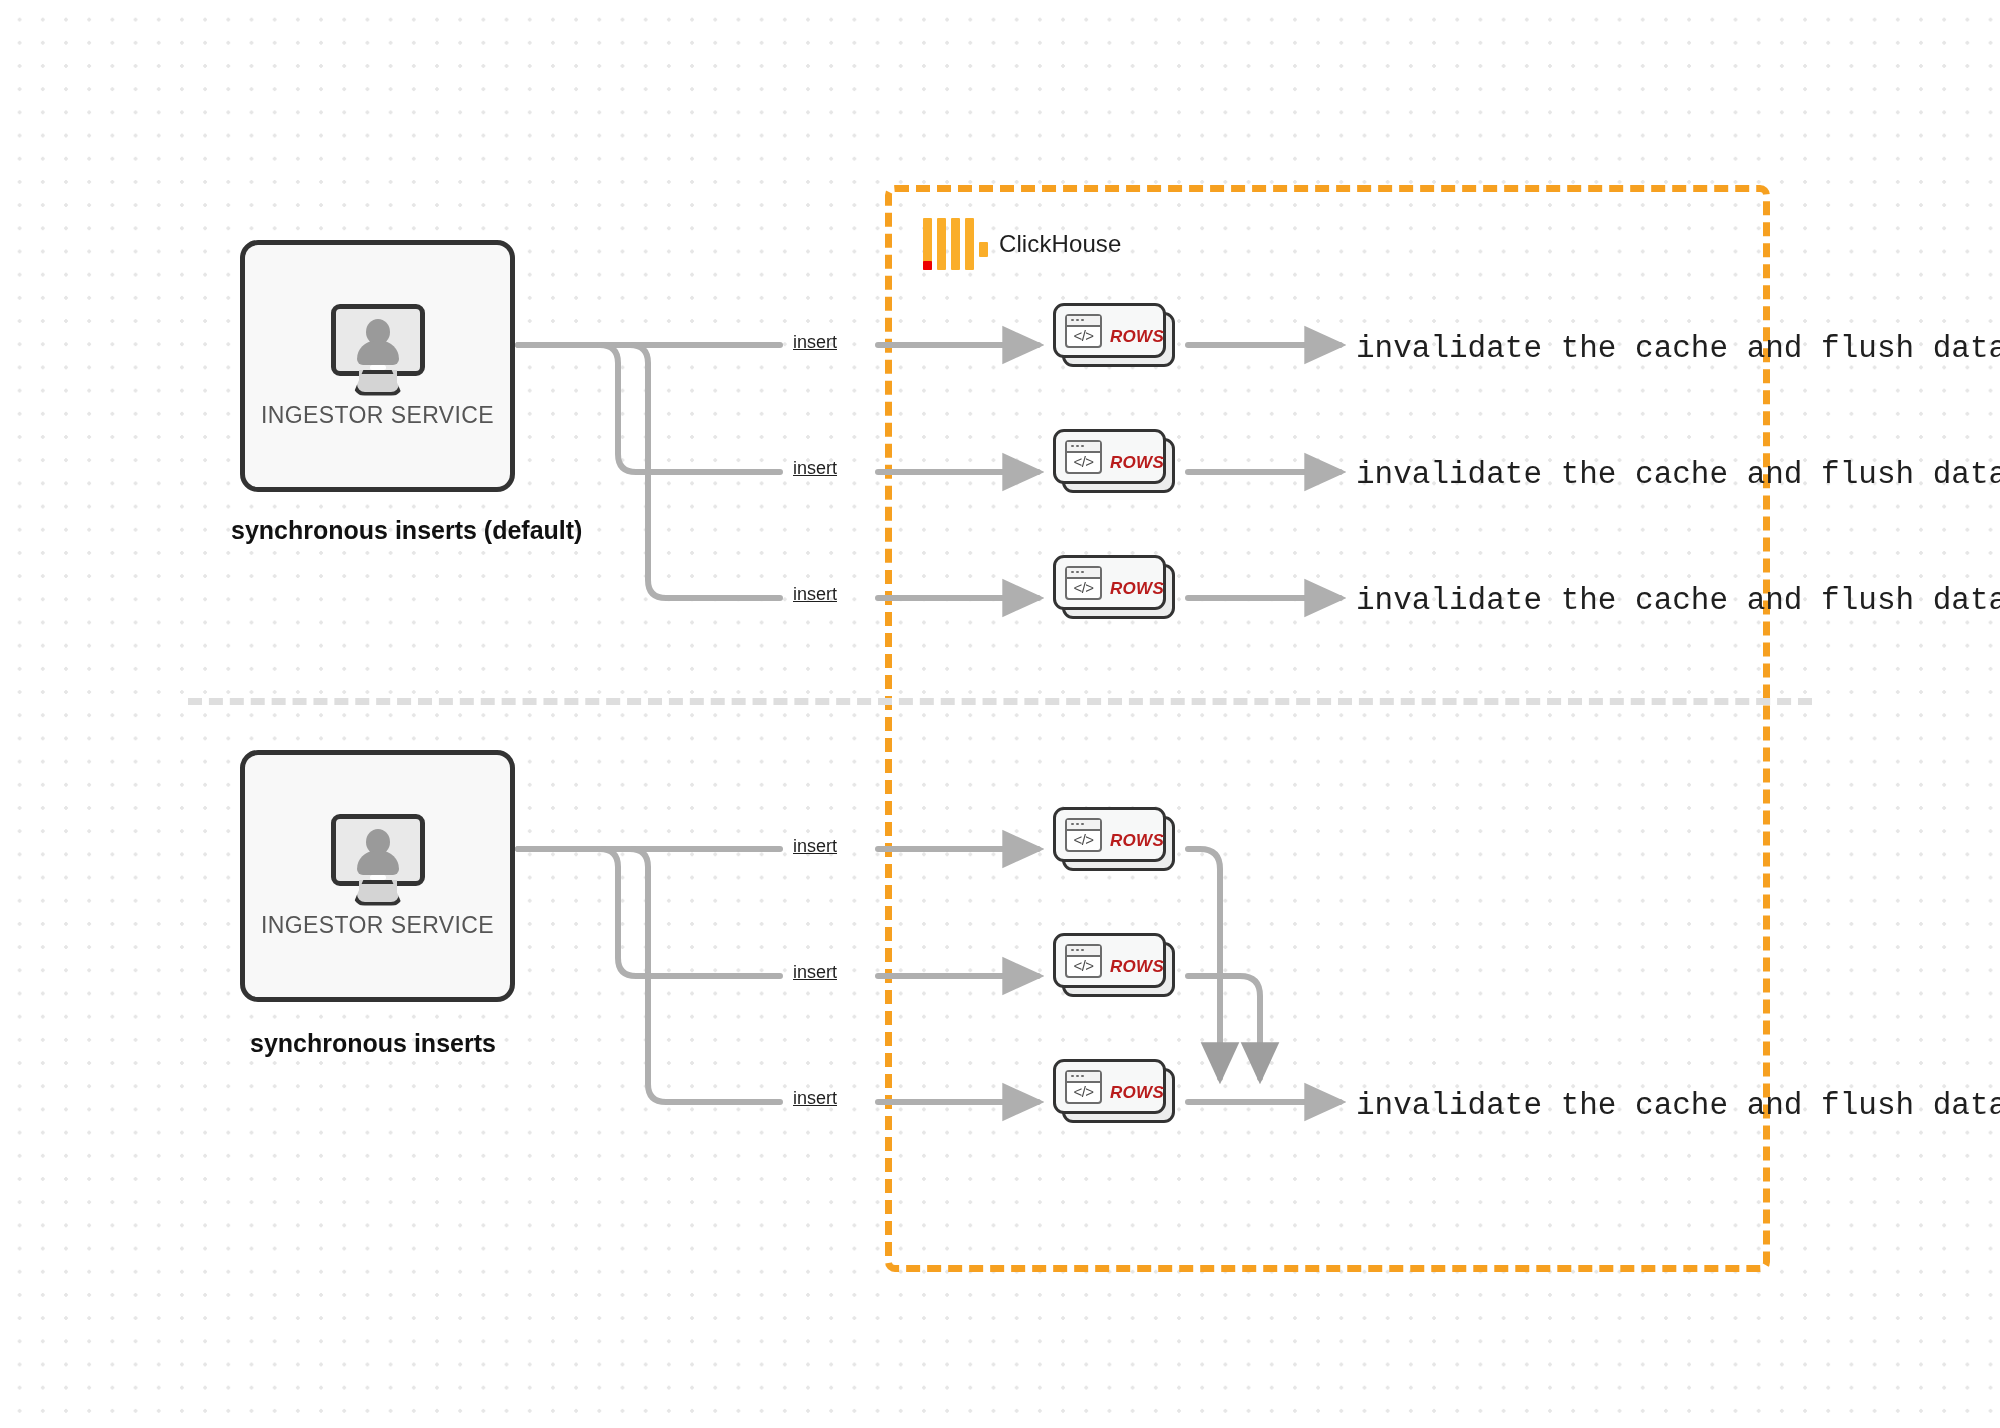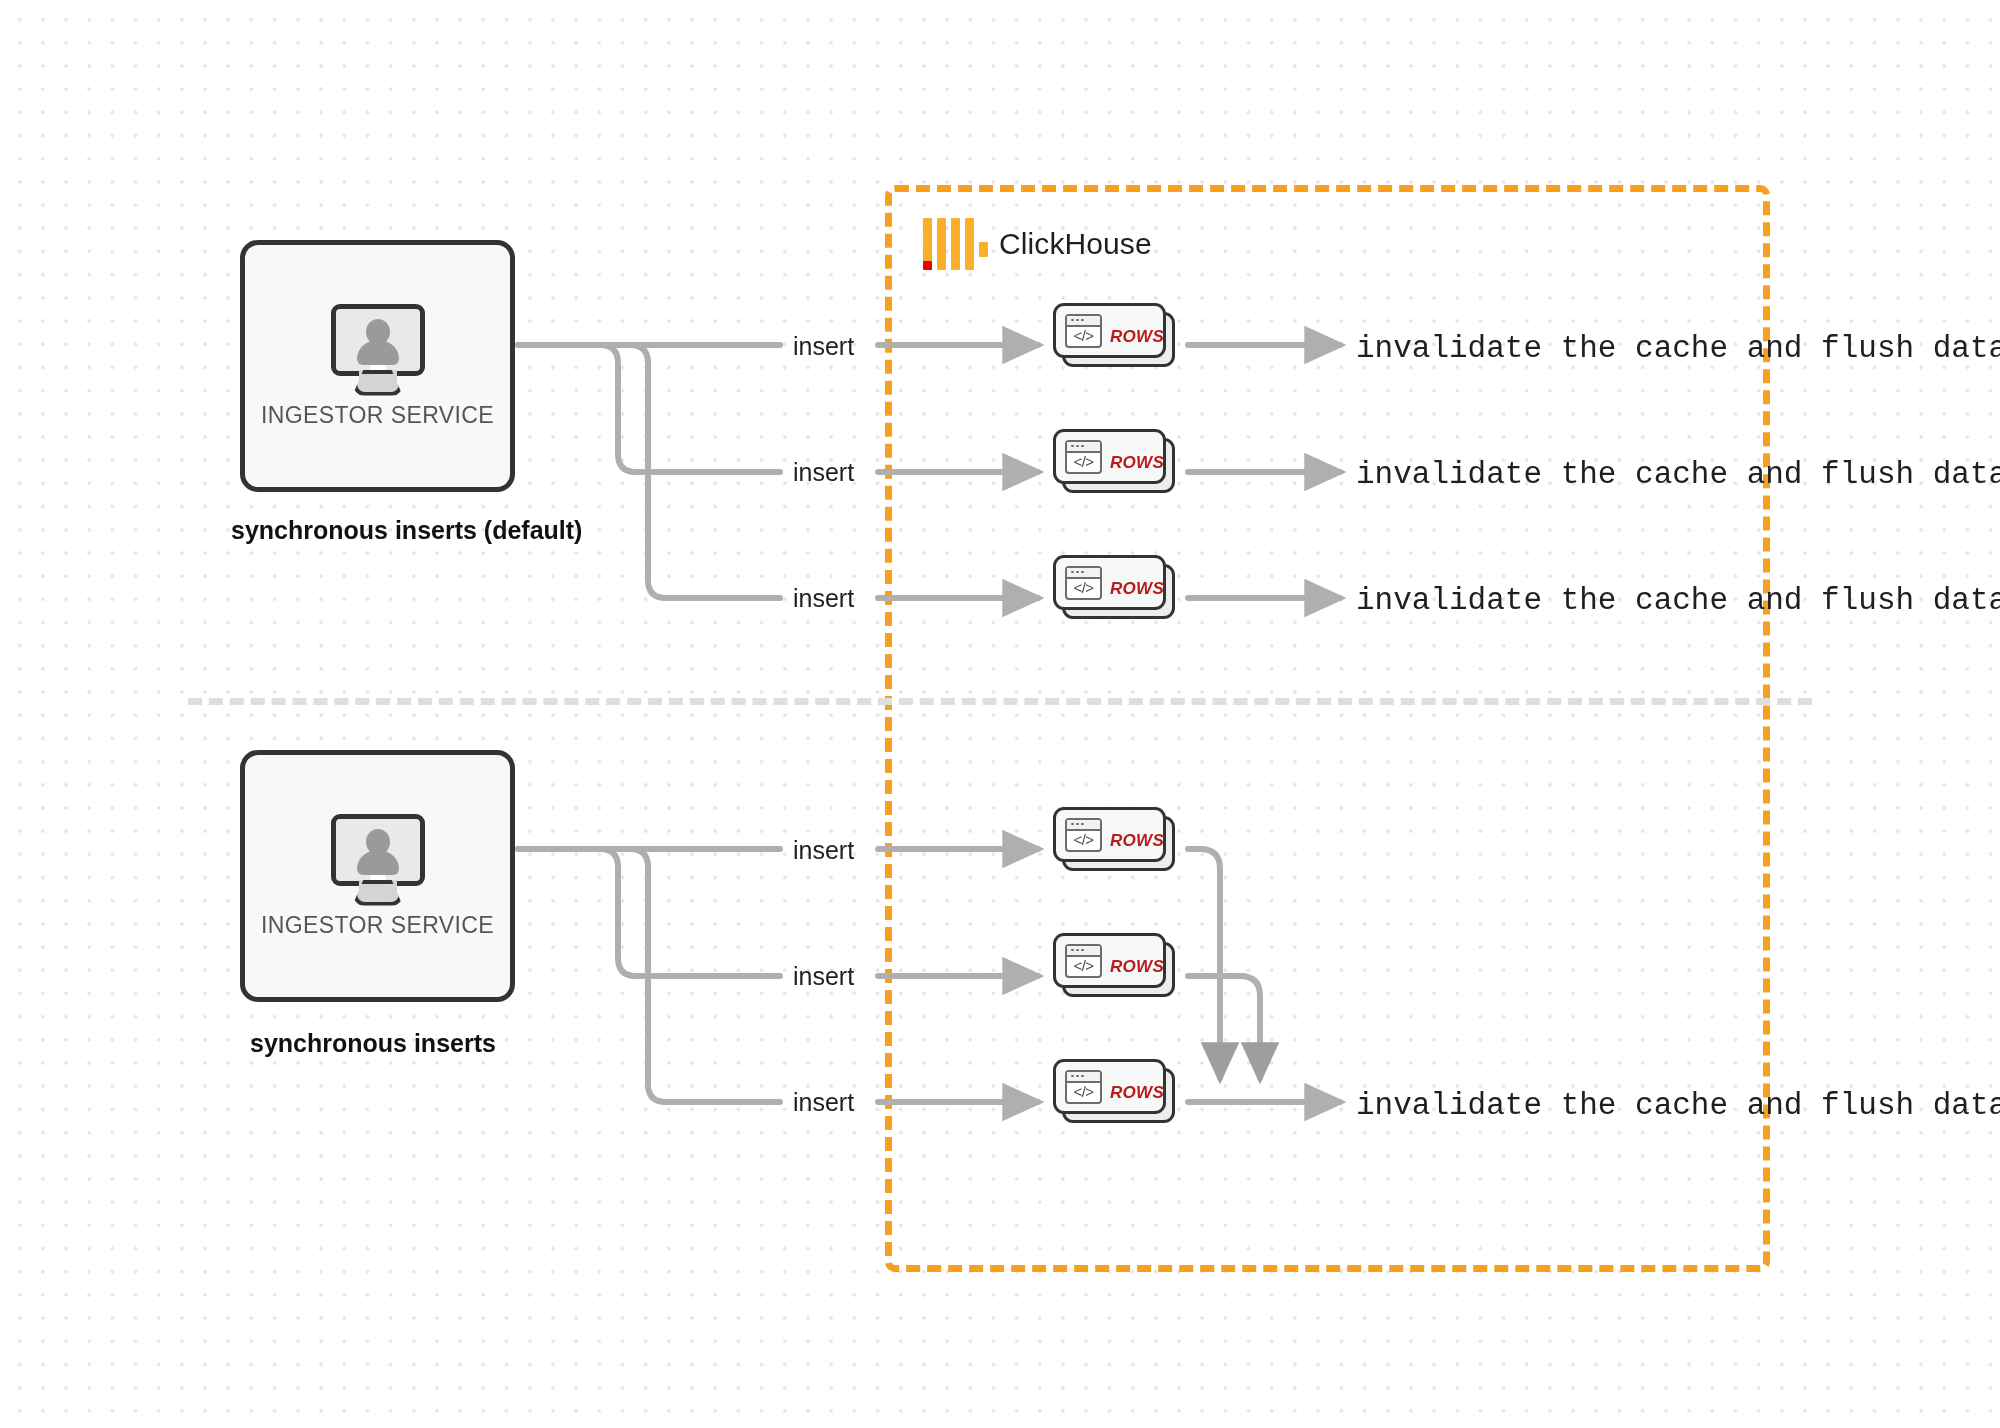--- a/index.html
+++ b/index.html
@@ -69,21 +69,21 @@
   .ch-logo .redcap {
     position: absolute;
     left: 0px;
     top: 43px;
     width: 9px;
     height: 9px;
     background: #ED0000;
     border-radius: 1px;
   }
   .ch-label {
-    font-size: 30px;
+    font-size: 24px;
     color: #1f1f1f;
     letter-spacing: 0.1px;
     white-space: nowrap;
     text-align: right;
   }
 
   
   .service-node {
     position: absolute;
     width: 275px;
@@ -177,23 +177,24 @@
     left: 188px;
     top: 698px;
     width: 1624px;
     height: 0;
     border-top: 7px dashed #dedede;
   }
 
   
   .insert-label {
     position: absolute;
-    font-size: 25px;
+    font-size: 18px;
     color: #1f1f1f;
     white-space: nowrap;
+    text-decoration: underline;
   }
 
   
   .rows-card {
     position: absolute;
     width: 122px;
     height: 64px;
   }
   .rows-card .shadow {
     position: absolute;

